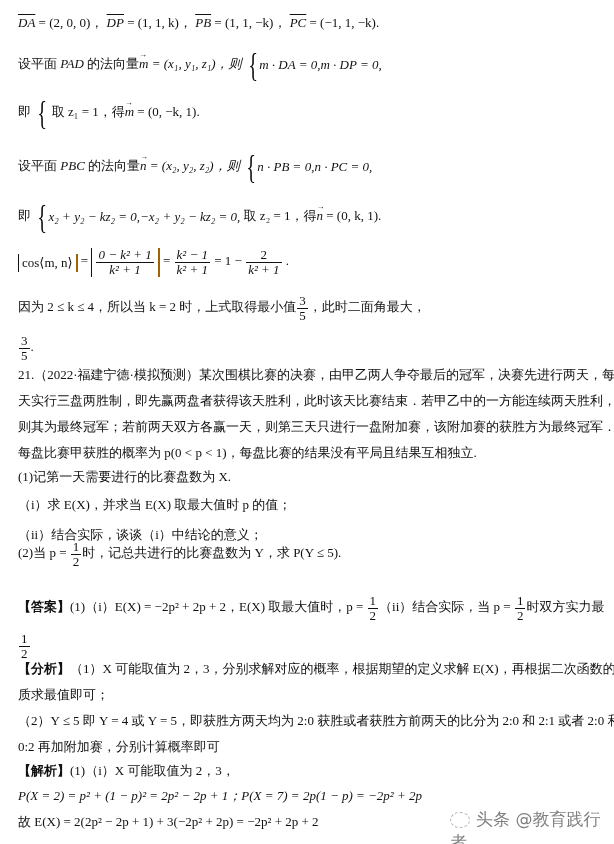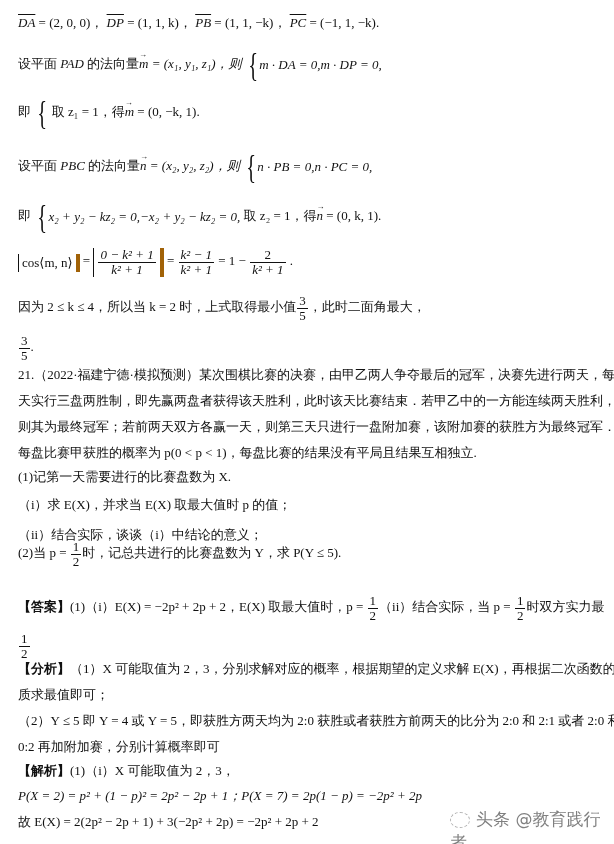--- a/index.html
+++ b/index.html
@@ -12,21 +12,21 @@
   .it { font-style: italic; }
   .ov { text-decoration: overline; font-style: italic; }
   .vec { position: relative; font-style: italic; display: inline-block; }
   .vec::before { content: "\2192"; position: absolute; top: -9px; left: 0; font-size: 8px; font-style: normal; }
   .frac { display: inline-flex; flex-direction: column; vertical-align: middle; text-align: center; margin: 0 1px; line-height: 14px; }
   .frac .num { border-bottom: 1px solid #111; padding: 0 2px; text-align: center; }
   .frac .den { padding: 0 2px; }
   .sys { display: inline-flex; align-items: center; vertical-align: middle; }
   .brace { font-size: 34px; line-height: 34px; font-weight: 200; transform: scaleX(0.6); margin-right: -2px; }
   .sys-rows { display: flex; line-height: 16px; }
-  .abs { display: inline-block; border-left: 1px solid #111; border-right: 4px solid #a16207; padding: 0 3px; vertical-align: middle; }
+  .abs { display: inline-block; border-left: 1px solid #111; border-right: 2px solid #a16207; padding: 0 3px; vertical-align: middle; }
   .bold { font-weight: bold; }
   .watermark {
     position: absolute; left: 450px; top: 808px;
     font-family: "DejaVu Sans", sans-serif; font-size: 17px; color: #555; opacity: 0.75;
   }
   .wm-icon { display: inline-block; width: 18px; height: 14px; border: 1px dashed #999; border-radius: 50%; margin-right: 6px; vertical-align: middle; }
 </style>
 </head>
 <body>
 

